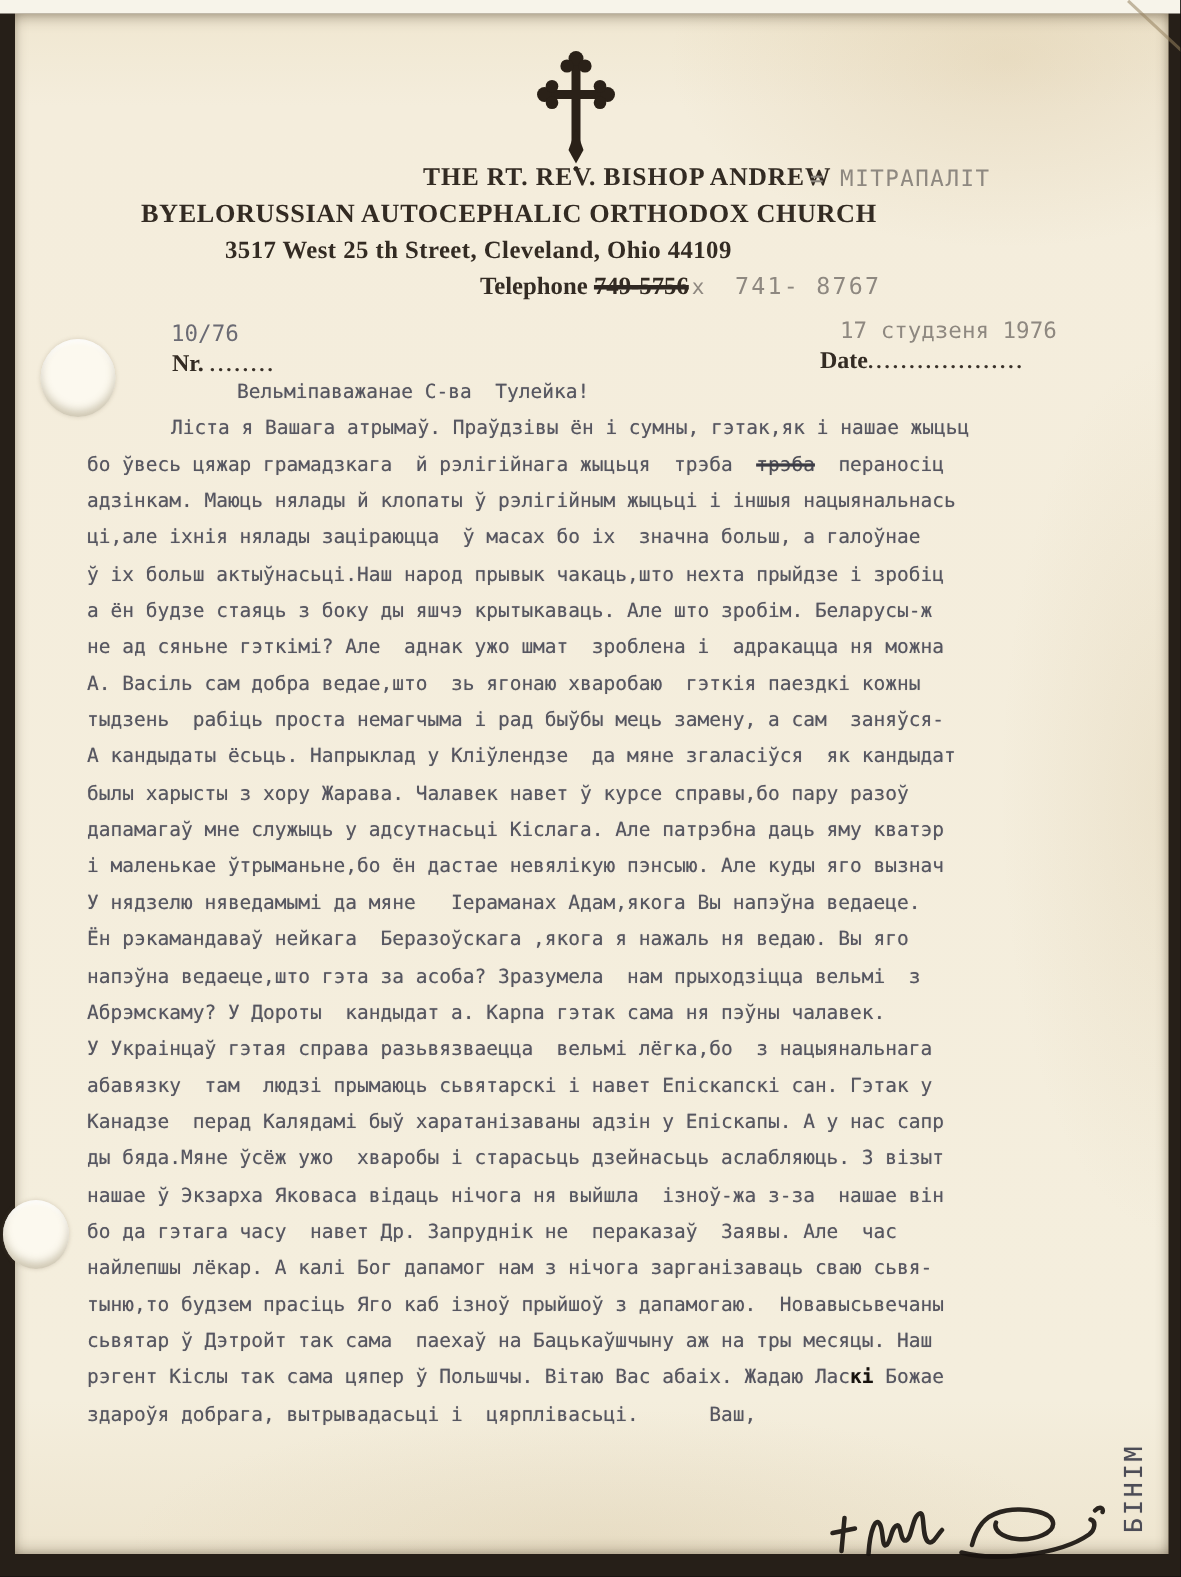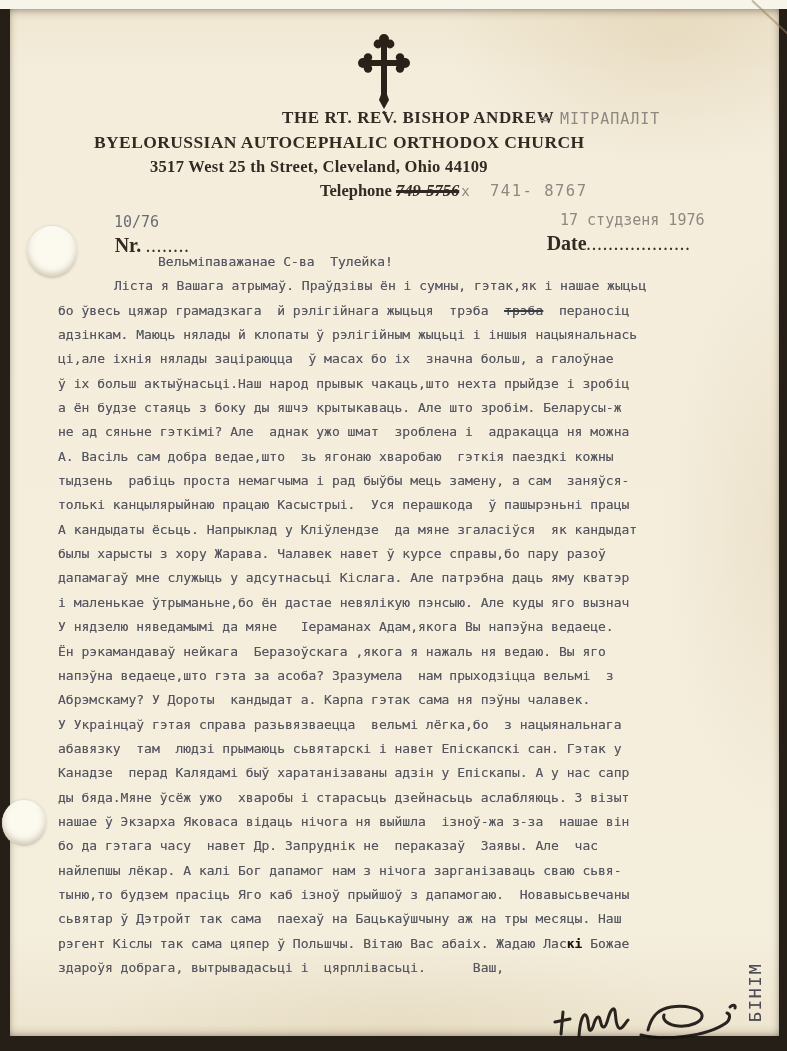--- a/index.html
+++ b/index.html
@@ -34,27 +34,27 @@
   .tw-light{color:#8e8880;}
   .tw-mid{color:#6b6b74;}
 
   .cross-wrap{position:absolute;left:352px;top:30px;width:64px;height:84px;}
 
   .hdr-title{left:282px;top:108px;font-size:17px;letter-spacing:.6px;}
   .hdr-title-typed{position:absolute;left:540px;top:110px;font-size:15px;letter-spacing:1px;}
   .hdr-church{left:94px;top:132px;font-size:17.5px;letter-spacing:.4px;}
   .hdr-addr{left:150px;top:157px;font-size:16.5px;letter-spacing:.3px;}
   .hdr-phone{left:320px;top:181px;font-size:16.5px;}
-  .strike-x{text-decoration:line-through;text-decoration-thickness:2.5px;text-decoration-color:#2f2822;font-style:italic;}
+  .strike-x{text-decoration:line-through;text-decoration-thickness:2.5px;text-decoration-color:#2f2822;}
   .phone-x{font-size:14px;font-weight:normal;margin-left:2px;}
   .phone-new{position:absolute;left:490px;top:182px;font-size:15.5px;letter-spacing:1.5px;}
 
   .ref-row{position:absolute;left:0;top:212px;width:787px;height:30px;}
   .field{position:absolute;white-space:pre;}
-  .f-label{font-family:"Liberation Serif",serif;font-weight:bold;color:#332b23;font-size:20px;}
+  .f-label{font-family:"Liberation Serif",serif;font-weight:bold;color:#332b23;font-size:16px;}
   .f-dots{font-family:"Liberation Serif",serif;font-weight:bold;color:#3a322a;font-size:14px;letter-spacing:2px;}
   .f-over{position:absolute;top:-3px;font-size:15px;}
   .nr-field{left:88px;top:4px;}
   .nr-field .f-over{left:26px;}
   .date-field{left:520px;top:2px;}
   .date-field .f-over{left:40px;}
 
   .letter-body{position:absolute;left:58px;top:250px;width:716px;overflow:hidden;}
   .tl{white-space:pre;font-family:"DejaVu Sans Mono","Liberation Mono",monospace;
       font-size:13px;line-height:24.35px;color:#565660;
@@ -120,21 +120,20 @@
       <div class="tl" style="padding-left: 100px;"><span>Вельміпаважанае С-ва  Тулейка!</span></div>
       <div class="tl" style="padding-left: 56px;"><span>Ліста я Вашага атрымаў. Праўдзівы ён і сумны, гэтак,як і нашае жыцьц</span></div>
       <div class="tl"><span>бо ўвесь цяжар грамадзкага  й рэлігійнага жыцьця  трэба  </span><span class="strike">трэба</span><span>  пераносіц</span></div>
       <div class="tl"><span>адзінкам. Маюць нялады й клопаты ў рэлігійным жыцьці і іншыя нацыянальнась</span></div>
       <div class="tl"><span>ці,але іхнія нялады заціраюцца  ў масах бо іх  значна больш, а галоўнае</span></div>
       <div class="tl"><span>ў іх больш актыўнасьці.Наш народ прывык чакаць,што нехта прыйдзе і зробіц</span></div>
       <div class="tl"><span>а ён будзе стаяць з боку ды яшчэ крытыкаваць. Але што зробім. Беларусы-ж</span></div>
       <div class="tl"><span>не ад сяньне гэткімі? Але  аднак ужо шмат  зроблена і  адракацца ня можна</span></div>
       <div class="tl"><span>А. Васіль сам добра ведае,што  зь ягонаю хваробаю  гэткія паездкі кожны</span></div>
       <div class="tl"><span>тыдзень  рабіць проста немагчыма і рад быўбы мець замену, а сам  заняўся-</span></div>
-      <div class="tl"><span>толькі канцылярыйнаю працаю Касыстрыі.  Уся перашкода  ў пашырэньні працы</span></div>
       <div class="tl"><span>А кандыдаты ёсьць. Напрыклад у Кліўлендзе  да мяне згаласіўся  як кандыдат</span></div>
       <div class="tl"><span>былы харысты з хору Жарава. Чалавек навет ў курсе справы,бо пару разоў</span></div>
       <div class="tl"><span>дапамагаў мне служыць у адсутнасьці Кіслага. Але патрэбна даць яму кватэр</span></div>
       <div class="tl"><span>і маленькае ўтрыманьне,бо ён дастае невялікую пэнсыю. Але куды яго вызнач</span></div>
       <div class="tl"><span>У нядзелю няведамымі да мяне   Іераманах Адам,якога Вы напэўна ведаеце.</span></div>
       <div class="tl"><span>Ён рэкамандаваў нейкага  Беразоўскага ,якога я нажаль ня ведаю. Вы яго</span></div>
       <div class="tl"><span>напэўна ведаеце,што гэта за асоба? Зразумела  нам прыходзіцца вельмі  з</span></div>
       <div class="tl"><span>Абрэмскаму? У Дороты  кандыдат а. Карпа гэтак сама ня пэўны чалавек.</span></div>
       <div class="tl"><span>У Украінцаў гэтая справа разьвязваецца  вельмі лёгка,бо  з нацыянальнага</span></div>
       <div class="tl"><span>абавязку  там  людзі прымаюць сьвятарскі і навет Епіскапскі сан. Гэтак у</span></div>

